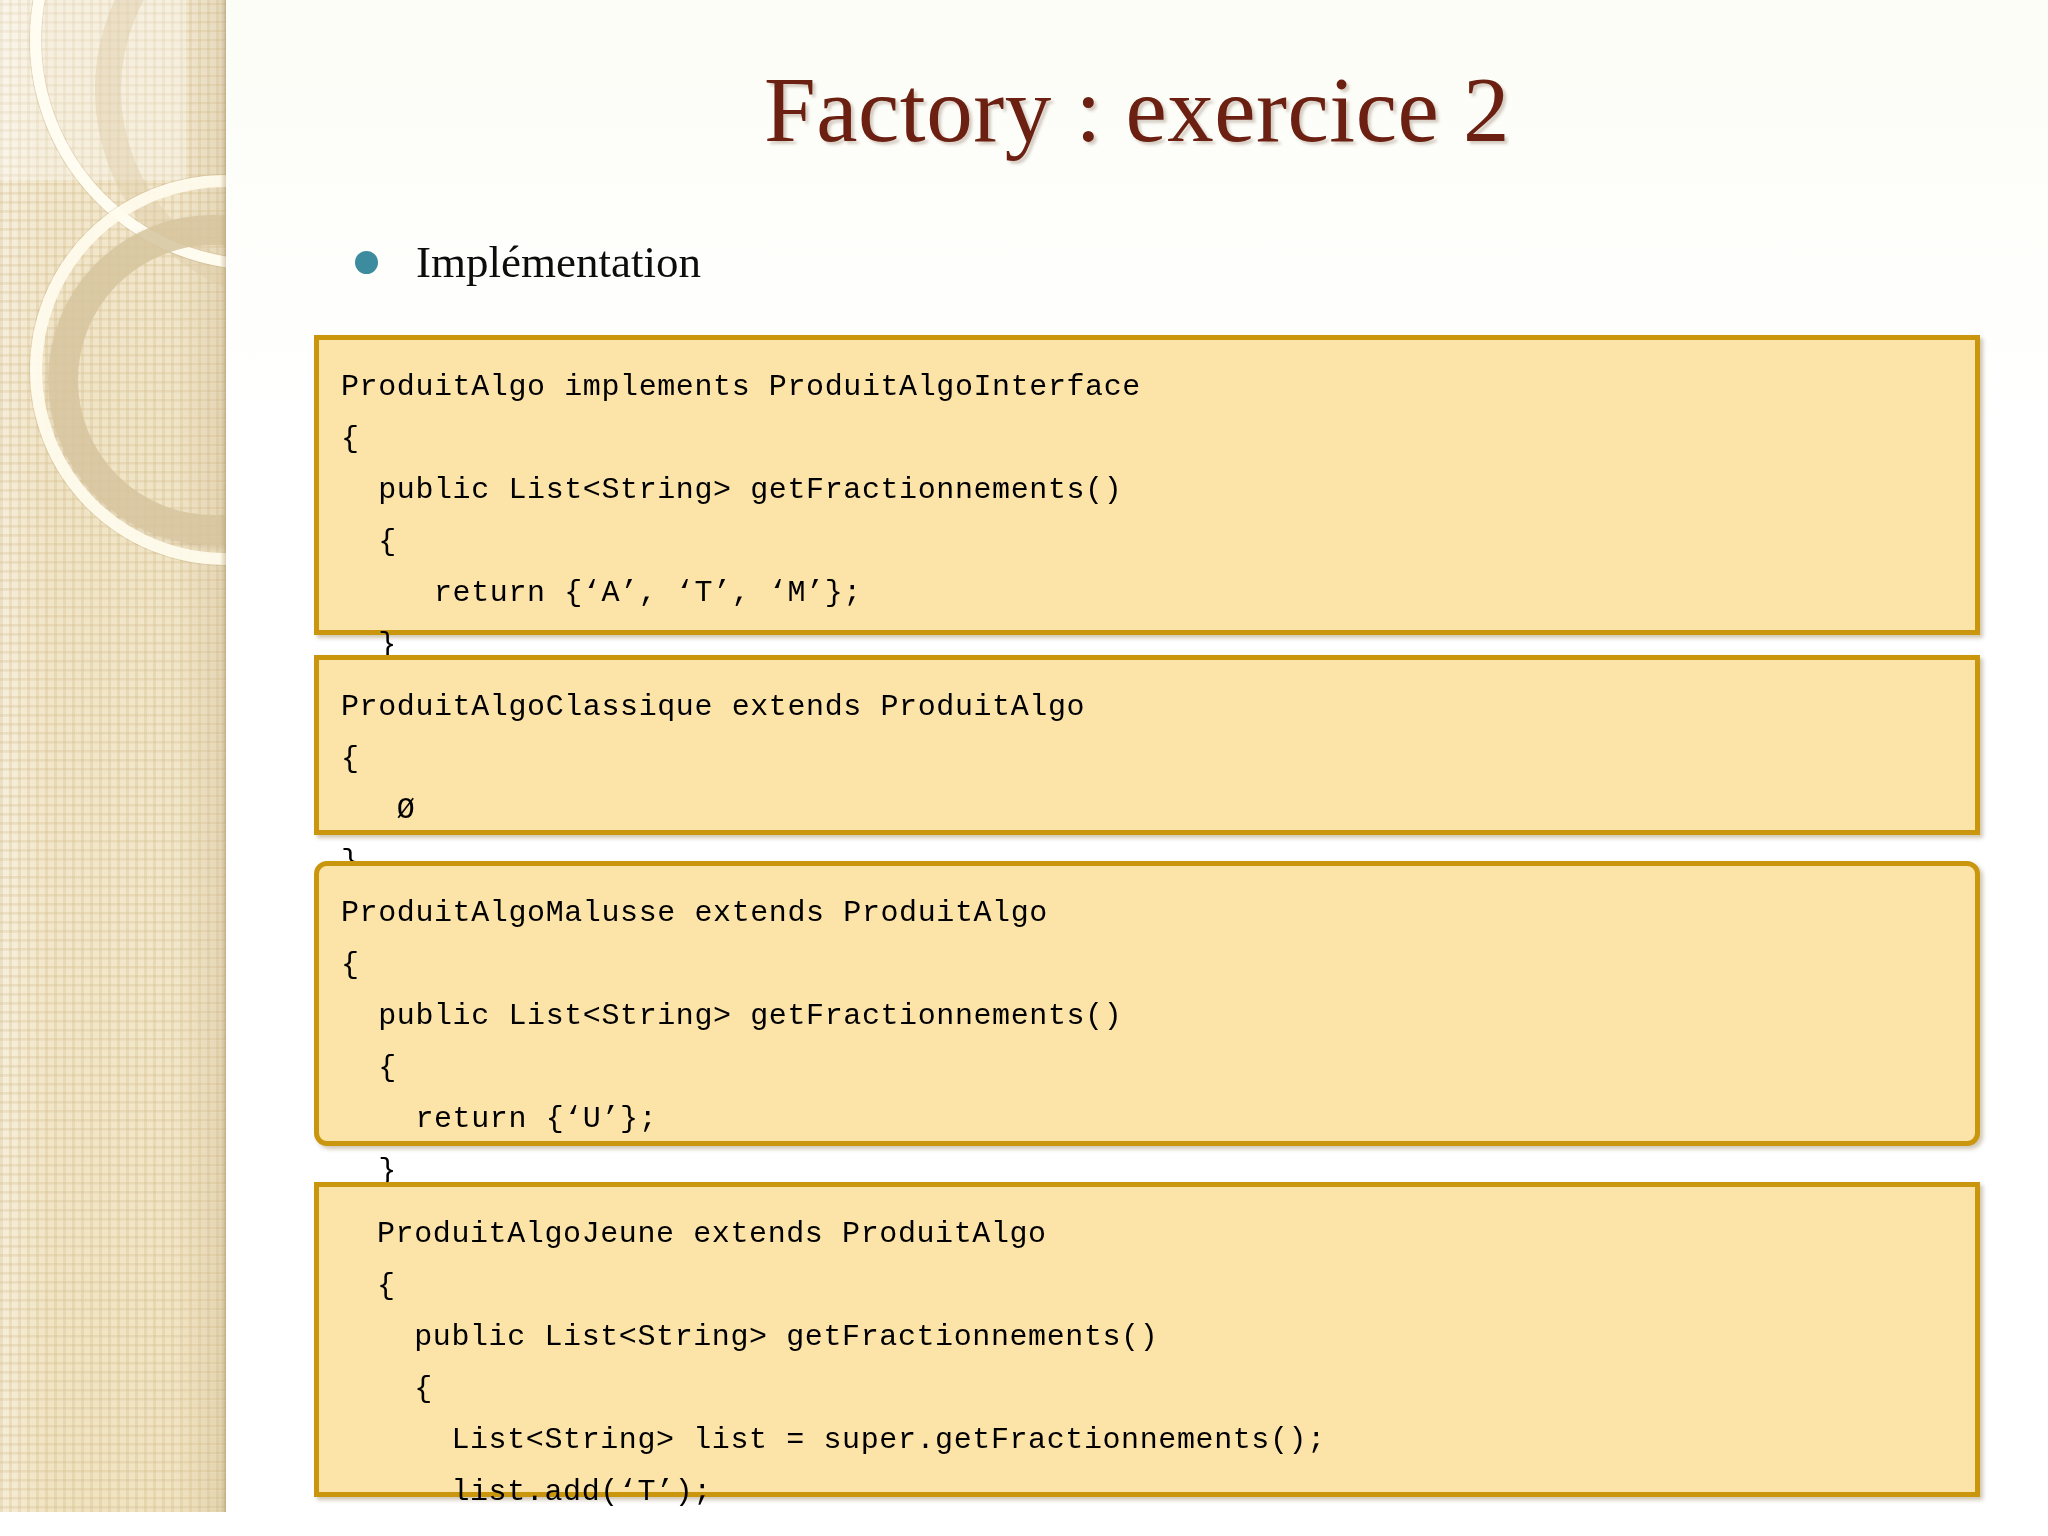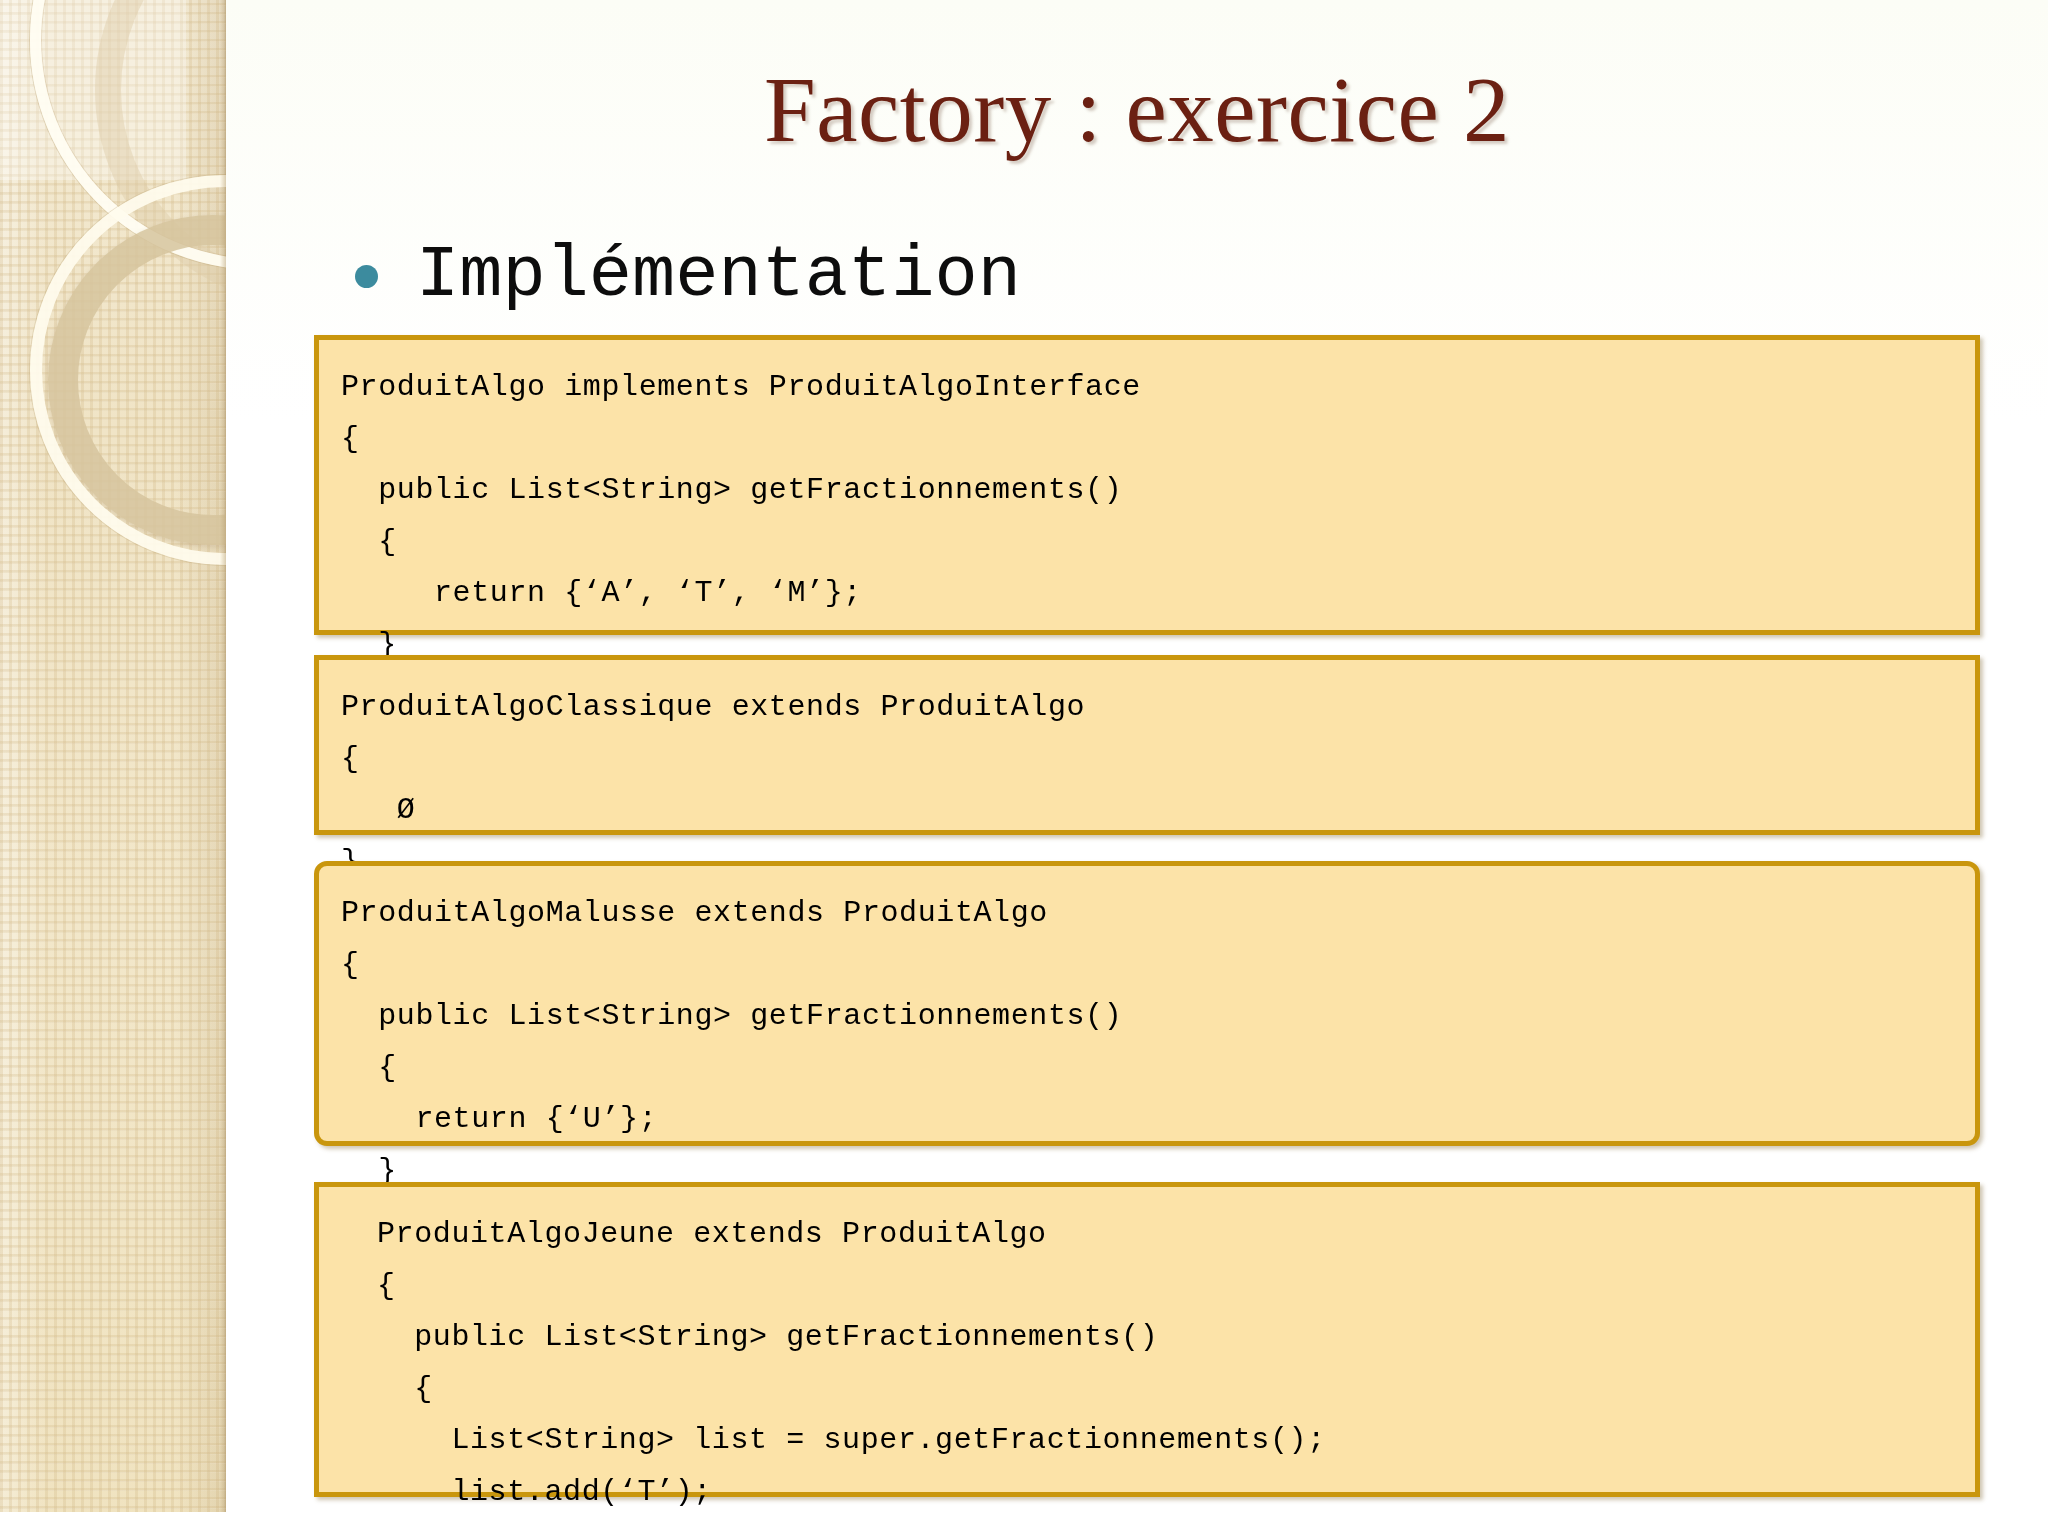--- a/index.html
+++ b/index.html
@@ -100,22 +100,22 @@
     align-items: center;
   }
   .bullet-dot {
     width: 23px; height: 23px;
     border-radius: 50%;
     background: #3c8b9e;
     margin-right: 38px;
     flex: none;
   }
   .bullet-text {
-    font-family: Liberation Mono, monospace;
-    font-size: 72px;
+    font-family: Liberation Serif, serif;
+    font-size: 45px;
     line-height: 1.0;
     color: #0d0d0d;
     white-space: nowrap;
   }
 
   
   .code-box {
     position: absolute;
     left: 314px;
     width: 1666px;

